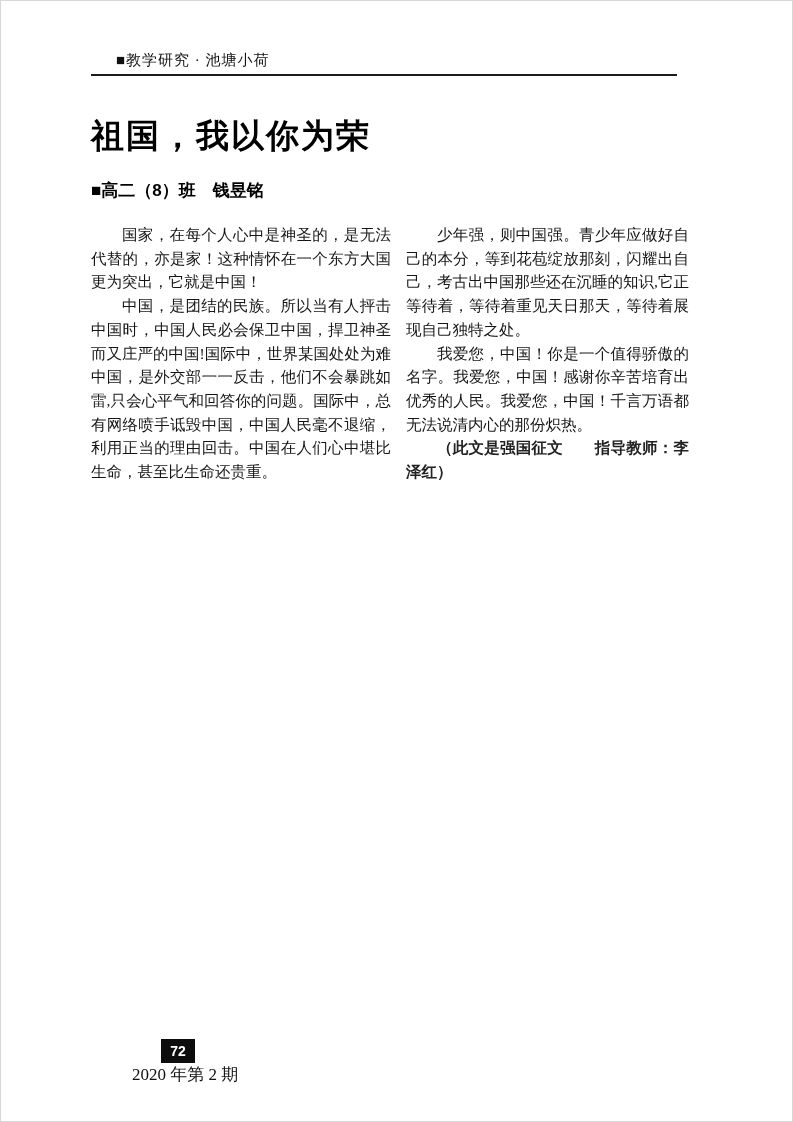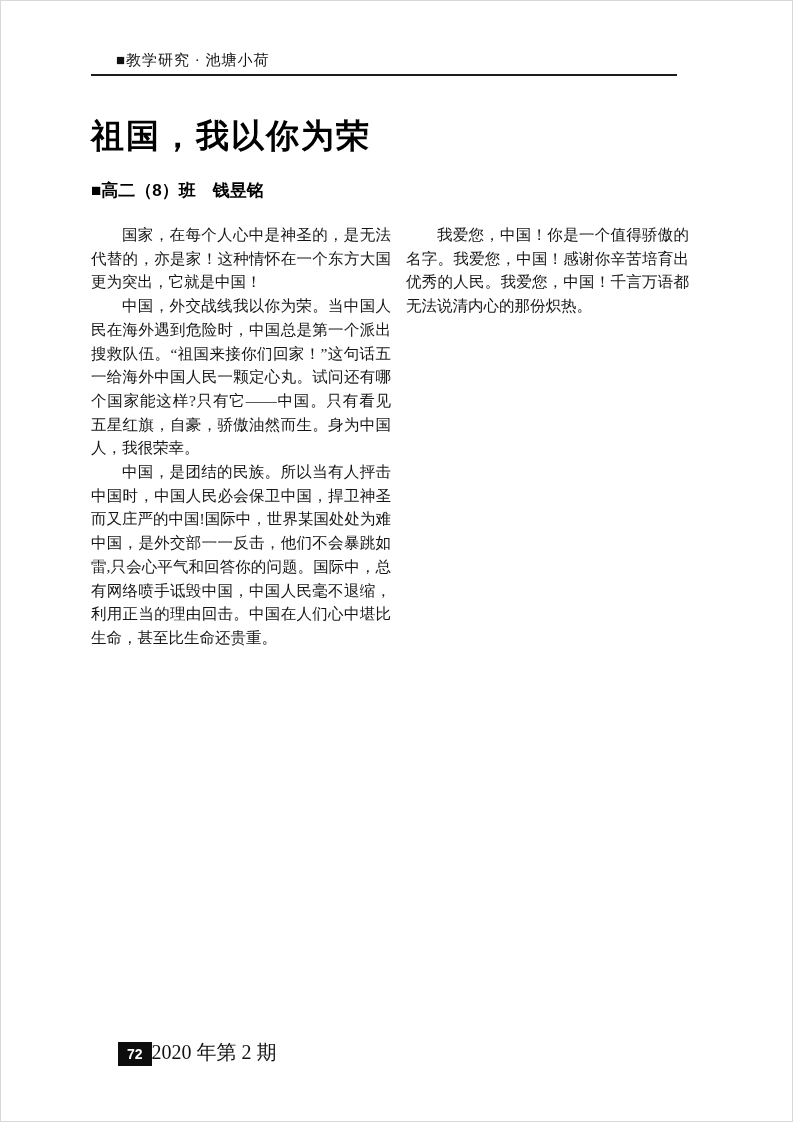--- a/index.html
+++ b/index.html
@@ -46,54 +46,55 @@
   }
   .col-left{width:300px;}
   .col-right{width:283px;}
   .col p{margin:0;text-indent:2em;}
   .editor-note{
     font-family:"Liberation Sans","DejaVu Sans",sans-serif;
     font-weight:600;color:#222;
   }
   .footer{
     position:absolute;left:117px;top:1038px;
-    display:flex;align-items:flex-end;
+    display:flex;align-items:center;flex-direction:column;
   }
   .page-number-badge{
     background:#0d0d0d;color:#ffffff;
     font-family:"Liberation Sans","DejaVu Sans",sans-serif;
     font-weight:bold;font-size:14px;
     padding:3px 9px;line-height:1.3;
   }
   .issue-label{
-    font-size:20px;color:#111;
+    margin-left:14px;font-size:17px;color:#111;
     font-family:"Liberation Serif","DejaVu Serif",serif;
   }
 </style>
 </head>
 <body>
 
 <div class="page">
 
   <div class="section-header">■教学研究 · 池塘小荷</div>
 
   <div class="header-rule"></div>
 
   <h1 class="article-title" style="margin:0;">祖国，我以你为荣</h1>
 
   <div class="article-byline">■高二（8）班　钱昱铭</div>
 
   <div class="columns">
     <div class="col col-left">
       <p>国家，在每个人心中是神圣的，是无法代替的，亦是家！这种情怀在一个东方大国更为突出，它就是中国！</p>
-      <p>中国，外交战线我以你为荣。当中国人民在海外遇到危险时，中国总是第一个派出搜救队伍。“祖国来接你们回家！”这句话五一给海外中国人民一颗定心丸。试问还有哪个国家能这样?只有它——中国。只有看见五星红旗，自豪，骄傲油然而生。身为中国人，我很荣幸。</p>
       <p>中国，是团结的民族。所以当有人抨击中国时，中国人民必会保卫中国，捍卫神圣而又庄严的中国!国际中，世界某国处处为难中国，是外交部一一反击，他们不会暴跳如雷,只会心平气和回答你的问题。国际中，总有网络喷手诋毁中国，中国人民毫不退缩，利用正当的理由回击。中国在人们心中堪比生命，甚至比生命还贵重。</p>
     </div>
     <div class="col col-right">
+      <p>少年强，则中国强。青少年应做好自己的本分，等到花苞绽放那刻，闪耀出自己，考古出中国那些还在沉睡的知识,它正等待着，等待着重见天日那天，等待着展现自己独特之处。</p>
       <p>我爱您，中国！你是一个值得骄傲的名字。我爱您，中国！感谢你辛苦培育出优秀的人民。我爱您，中国！千言万语都无法说清内心的那份炽热。</p>
+      <p class="editor-note">（此文是强国征文　　指导教师：李泽红）</p>
     </div>
   </div>
 
   <div class="footer">
     <span class="page-number-badge">72</span>
     <span class="issue-label">2020 年第 2 期</span>
   </div>
 
 </div>
 

